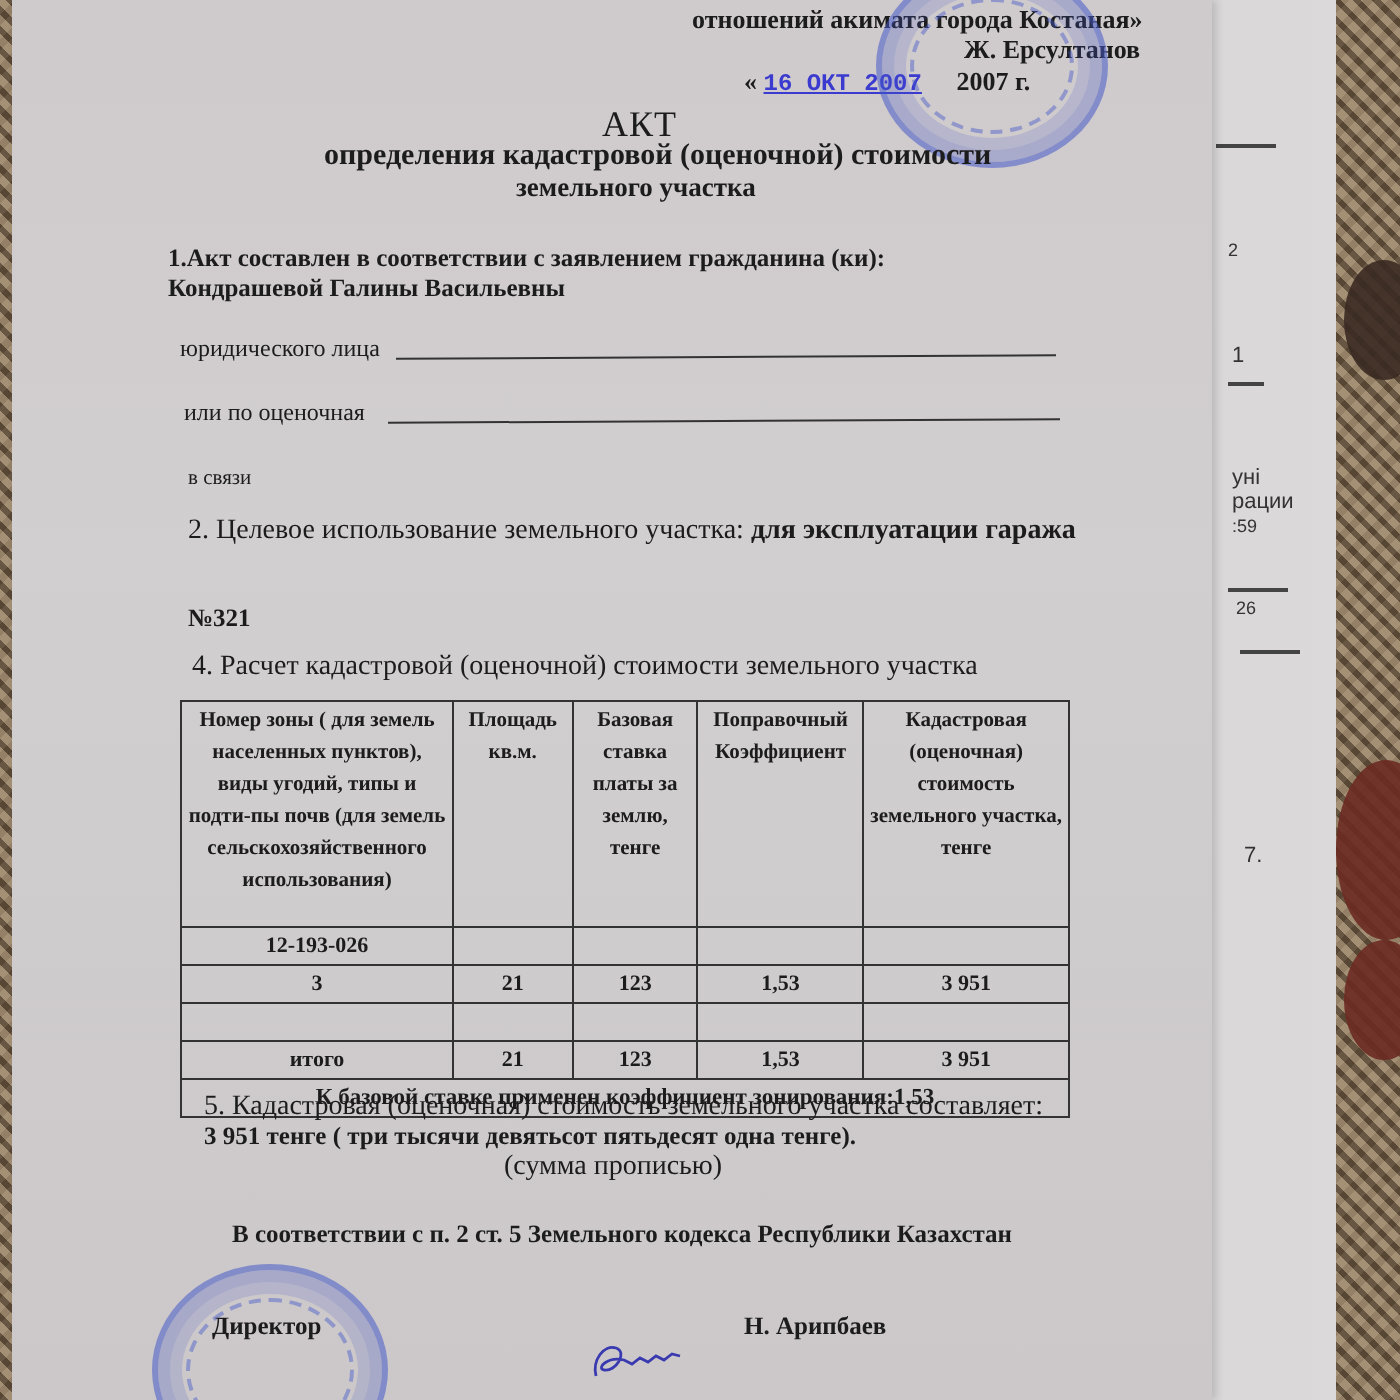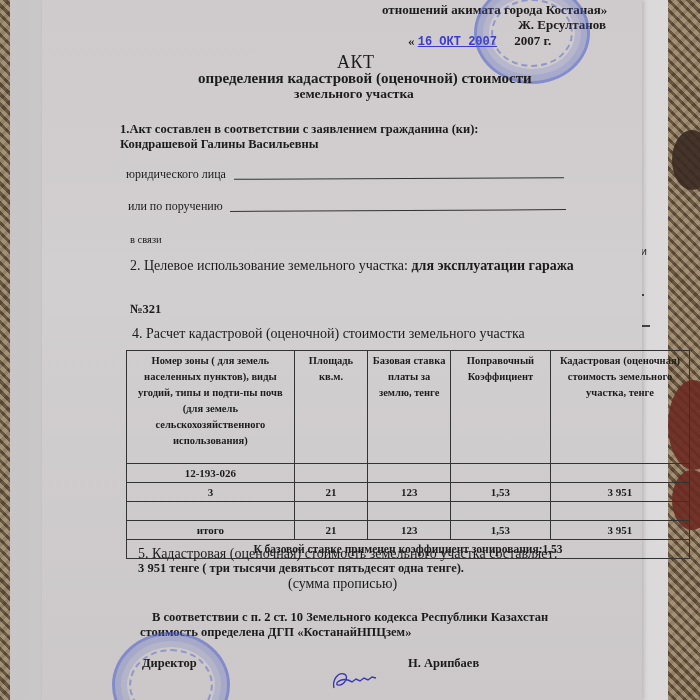--- a/index.html
+++ b/index.html
@@ -26,21 +26,20 @@
     position:absolute; font-family:"Liberation Sans","DejaVu Sans",sans-serif;
     color:#333; font-size:11px;
   }
   .back-sheet .b-line { position:absolute; height:1.5px; background:#444; }
   
   .sheet {
     position:absolute; left:6px; top:0; width:600px; height:700px;
     background:linear-gradient(180deg,#cfcacc 0%,#d2cfd1 40%,#ccc8ca 100%);
     box-shadow:2px 0 4px rgba(0,0,0,.15);
     color:#1c1c1c;
-    margin-left:36px;
   }
   .abs { position:absolute; white-space:nowrap; }
   .bold { font-weight:bold; }
   .head1 { font-size:13px; font-weight:bold; }
   .title { font-size:18px; font-weight:normal; letter-spacing:.5px; }
   .subtitle { font-size:15px; font-weight:bold; text-align:center; }
   .p { font-size:14px; }
   .pb { font-size:12.5px; font-weight:bold; }
   .uline { position:absolute; height:1px; background:#333; }
   .stamp-date { color:#3b3bd0; font-family:"Liberation Mono","DejaVu Sans Mono",monospace; font-weight:bold; text-decoration:underline; font-size:12px; }
@@ -48,21 +47,21 @@
     position:absolute; border-radius:50%;
     border:3px solid rgba(70,90,200,.55);
     box-shadow: inset 0 0 0 6px rgba(70,90,200,.12), inset 0 0 0 12px rgba(70,90,200,.18);
   }
   .stamp::after {
     content:""; position:absolute; inset:14px; border-radius:50%;
     border:2px dashed rgba(70,90,200,.45);
   }
   
   table.calc {
-    position:absolute; left:84px; top:350px; width:564px;
+    position:absolute; left:84px; top:350px; width:445px;
     border-collapse:collapse; font-size:10.5px; font-weight:bold;
   }
   table.calc td, table.calc th {
     border:1px solid #333; text-align:center; vertical-align:top; padding:2px 3px;
     font-weight:bold; line-height:16px;
   }
   table.calc th { height:108px; white-space:normal; }
   table.calc td { height:14px; vertical-align:middle; line-height:13px; font-size:11px; }
   table.calc td.fn { font-size:11.5px; }
   .sig {
@@ -106,21 +105,21 @@
   <div class="abs title" style="left:295px;top:52px">АКТ</div>
   <div class="abs subtitle" style="left:156px;top:70px">определения кадастровой (оценочной) стоимости</div>
   <div class="abs subtitle" style="left:252px;top:86px;font-size:13.5px">земельного участка</div>
 
   <div class="abs pb" style="left:78px;top:122px">1.Акт составлен в соответствии с заявлением гражданина (ки):</div>
   <div class="abs pb" style="left:78px;top:137px">Кондрашевой Галины Васильевны</div>
 
   <div class="abs p" style="left:84px;top:167px;font-size:12px">юридического лица</div>
   <div class="uline" style="left:192px;top:178px;width:330px;transform:rotate(-.3deg)"></div>
 
-  <div class="abs p" style="left:86px;top:199px;font-size:12px">или по поручению</div>
+  <div class="abs p" style="left:86px;top:199px;font-size:12px">или по оценочная</div>
   <div class="uline" style="left:188px;top:210px;width:336px;transform:rotate(-.3deg)"></div>
 
   <div class="abs p" style="left:88px;top:234px;font-size:10.5px">в связи</div>
 
   <div class="abs p" style="left:88px;top:258px">
     <span>2. Целевое использование земельного участка:</span>
     <span class="bold">для эксплуатации гаража</span>
   </div>
 
   <div class="abs pb" style="left:88px;top:302px">№321</div>
@@ -174,22 +173,21 @@
     <tr>
       <td class="fn" colspan="5">К базовой ставке применен коэффициент зонирования:1,53</td>
     </tr>
   </tbody>
     </table>
 
   <div class="abs p" style="left:96px;top:546px">5. Кадастровая (оценочная) стоимость земельного участка составляет:</div>
   <div class="abs pb" style="left:96px;top:561px">3 951 тенге ( три тысячи девятьсот пятьдесят одна тенге).</div>
   <div class="abs p" style="left:246px;top:576px">(сумма прописью)</div>
 
-  <div class="abs pb" style="left:110px;top:610px">В соответствии  с п. 2 ст. 10 Земельного кодекса Республики Казахстан</div>
-  <div class="abs pb" style="left:98px;top:625px">стоимость определена ДГП «КостанайНПЦзем»</div>
+  <div class="abs pb" style="left:110px;top:610px">В соответствии  с п. 2 ст. 5 Земельного кодекса Республики Казахстан</div>
 
   <div class="stamp" style="left:70px;top:632px;width:112px;height:100px"></div>
   <div class="abs pb" style="left:100px;top:656px">Директор</div>
   <svg class="sig" viewBox="0 0 50 22">
     <path d="M4 20 C2 12 8 4 14 6 C20 8 14 18 8 17 C4 16 10 10 18 12 L22 14 L26 11 L30 13 L34 10 L38 12 L42 9 L46 10" fill="none" stroke="#3a3ab0" stroke-width="1.4"></path>
   </svg>
   <div class="abs pb" style="left:366px;top:656px">Н. Арипбаев</div>
 </div>
 
 </body></html>

